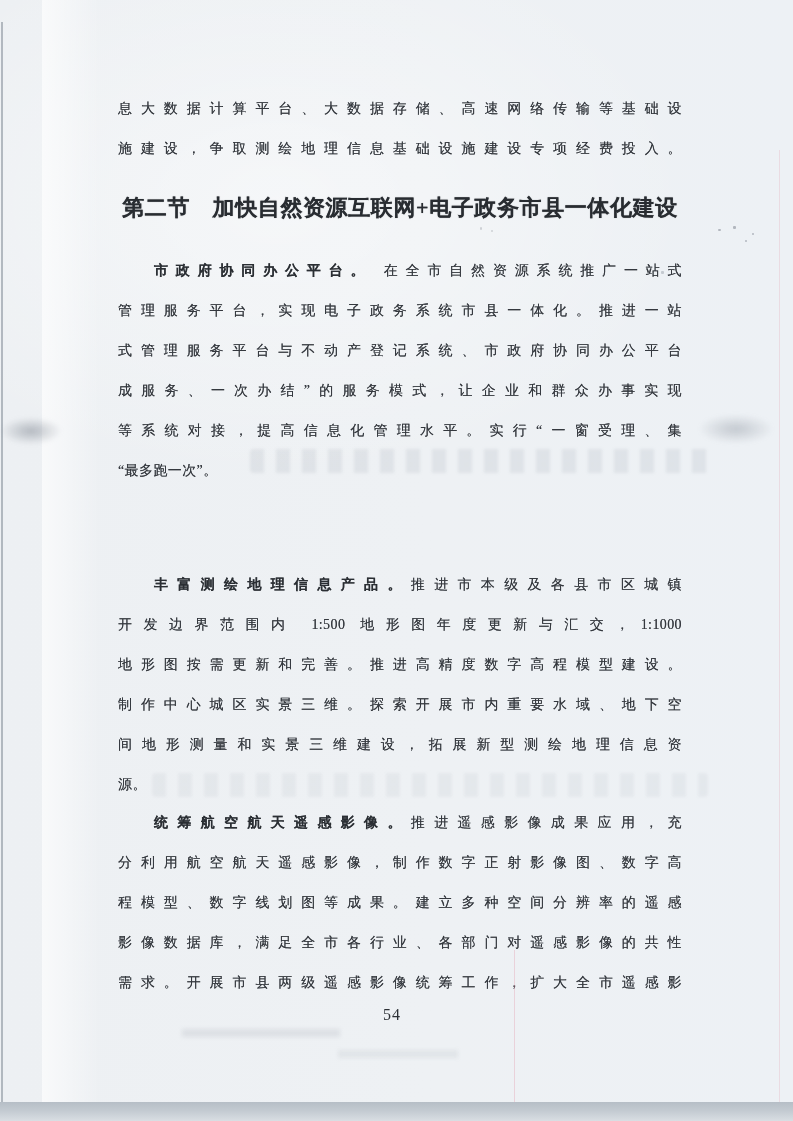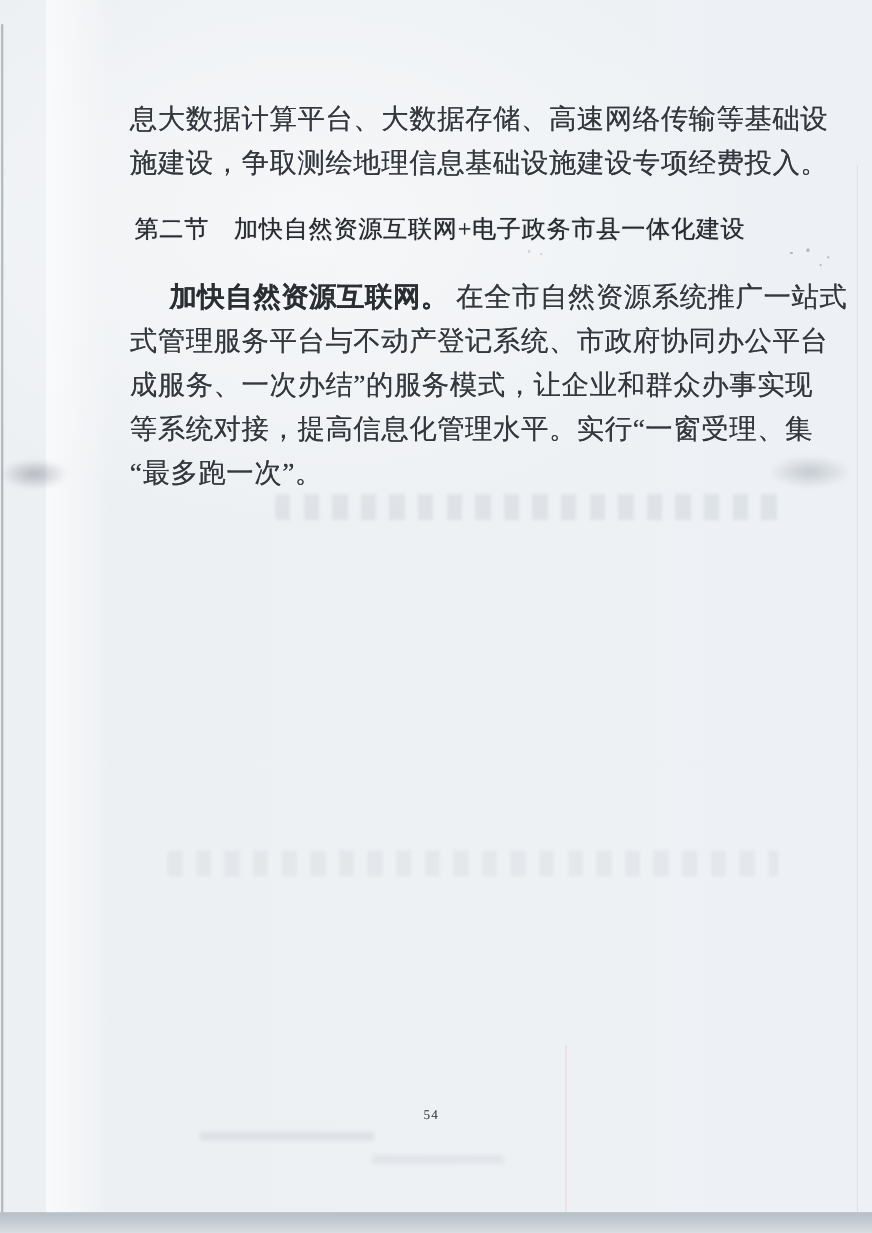--- a/index.html
+++ b/index.html
@@ -13,48 +13,48 @@
       radial-gradient(ellipse 600px 400px at 35% 18%, rgba(255,255,255,0.45), rgba(255,255,255,0) 70%),
       linear-gradient(90deg, #edf0f3 0%, #eef1f4 55%, #edf1f5 100%);
     font-family: "Liberation Serif", "DejaVu Serif", serif;
     color: #34383e;
   }
   
   .block { position: absolute; left: 118px; width: 564px; }
   .line {
     height: 40px;
     line-height: 40px;
-    font-size: 25px;
+    font-size: 14px;
     letter-spacing: 0.4px;
     text-align: justify;
     text-align-last: justify;
     text-shadow: 0 0 0.6px rgba(52,56,62,0.75);
     white-space: nowrap;
   }
   .line.end { text-align-last: left; }
   .line.indent { padding-left: 36px; width: 528px; }
   .heading {
     height: 40px;
     line-height: 40px;
     font-size: 22px;
-    font-weight: normal;
+    font-weight: bold;
     letter-spacing: 0.6px;
     color: #282c31;
     text-align-last: center;
     text-shadow: 0 0 0.7px rgba(40,44,49,0.8);
     white-space: nowrap;
   }
   .lead { font-weight: bold; color: #2a2e33; }
   .page-number {
     position: absolute;
     top: 1006px;
     left: 0;
     width: 784px;
     text-align: center;
-    font-size: 12px;
+    font-size: 16px;
     letter-spacing: 1px;
     color: #2c3035;
   }
   
   .artifact { position: absolute; pointer-events: none; }
   .edge-left { left: 1px; top: 22px; width: 2px; height: 1084px; background: rgba(105,115,128,0.45); }
   .light-strip { left: 42px; top: 0; width: 58px; height: 1104px;
     background: linear-gradient(to right, rgba(255,255,255,0.65), rgba(255,255,255,0)); }
   .bottom-band { left: 0; top: 1102px; width: 793px; height: 19px;
     background: linear-gradient(#b6bec6 0%, #c3cad1 45%, #d9dee3 100%); }
@@ -87,29 +87,45 @@
   <div class="block" style="top: 89px;">
     <div class="line">息大数据计算平台、大数据存储、高速网络传输等基础设</div>
     <div class="line">施建设，争取测绘地理信息基础设施建设专项经费投入。</div>
   </div>
 
   <div class="block" style="top: 188px;">
     <div class="heading">第二节　加快自然资源互联网+电子政务市县一体化建设</div>
   </div>
 
   <div class="block" style="top: 251px;">
-    <div class="line indent"><span class="lead">加快自然资源互联网。</span><span> 在全市自然资源系统推广一站式</span></div>
+    <div class="line indent"><span class="lead">市政府协同办公平台。</span><span> 在全市自然资源系统推广一站式</span></div>
+    <div class="line">管理服务平台，实现电子政务系统市县一体化。推进一站</div>
     <div class="line">式管理服务平台与不动产登记系统、市政府协同办公平台</div>
     <div class="line">成服务、一次办结”的服务模式，让企业和群众办事实现</div>
     <div class="line">等系统对接，提高信息化管理水平。实行“一窗受理、集</div>
     <div class="line end">“最多跑一次”。</div>
   </div>
 
 
+  <div class="block" style="top: 565px;">
+    <div class="line indent"><span class="lead">丰富测绘地理信息产品。</span><span>推进市本级及各县市区城镇</span></div>
+    <div class="line">开发边界范围内 1:500 地形图年度更新与汇交，1:1000</div>
+    <div class="line">地形图按需更新和完善。推进高精度数字高程模型建设。</div>
+    <div class="line">制作中心城区实景三维。探索开展市内重要水域、地下空</div>
+    <div class="line">间地形测量和实景三维建设，拓展新型测绘地理信息资</div>
+    <div class="line end">源。</div>
+  </div>
 
+  <div class="block" style="top: 803px;">
+    <div class="line indent"><span class="lead">统筹航空航天遥感影像。</span><span>推进遥感影像成果应用，充</span></div>
+    <div class="line">分利用航空航天遥感影像，制作数字正射影像图、数字高</div>
+    <div class="line">程模型、数字线划图等成果。建立多种空间分辨率的遥感</div>
+    <div class="line">影像数据库，满足全市各行业、各部门对遥感影像的共性</div>
+    <div class="line">需求。开展市县两级遥感影像统筹工作，扩大全市遥感影</div>
+  </div>
 
   <div class="page-number">54</div>
 
   <div class="artifact edge-left"></div>
   <div class="artifact light-strip"></div>
   <div class="artifact bottom-band"></div>
   <div class="artifact pink-line-1"></div>
   <div class="artifact pink-line-2"></div>
   <div class="artifact smudge smudge-left"></div>
   <div class="artifact smudge smudge-right"></div>

